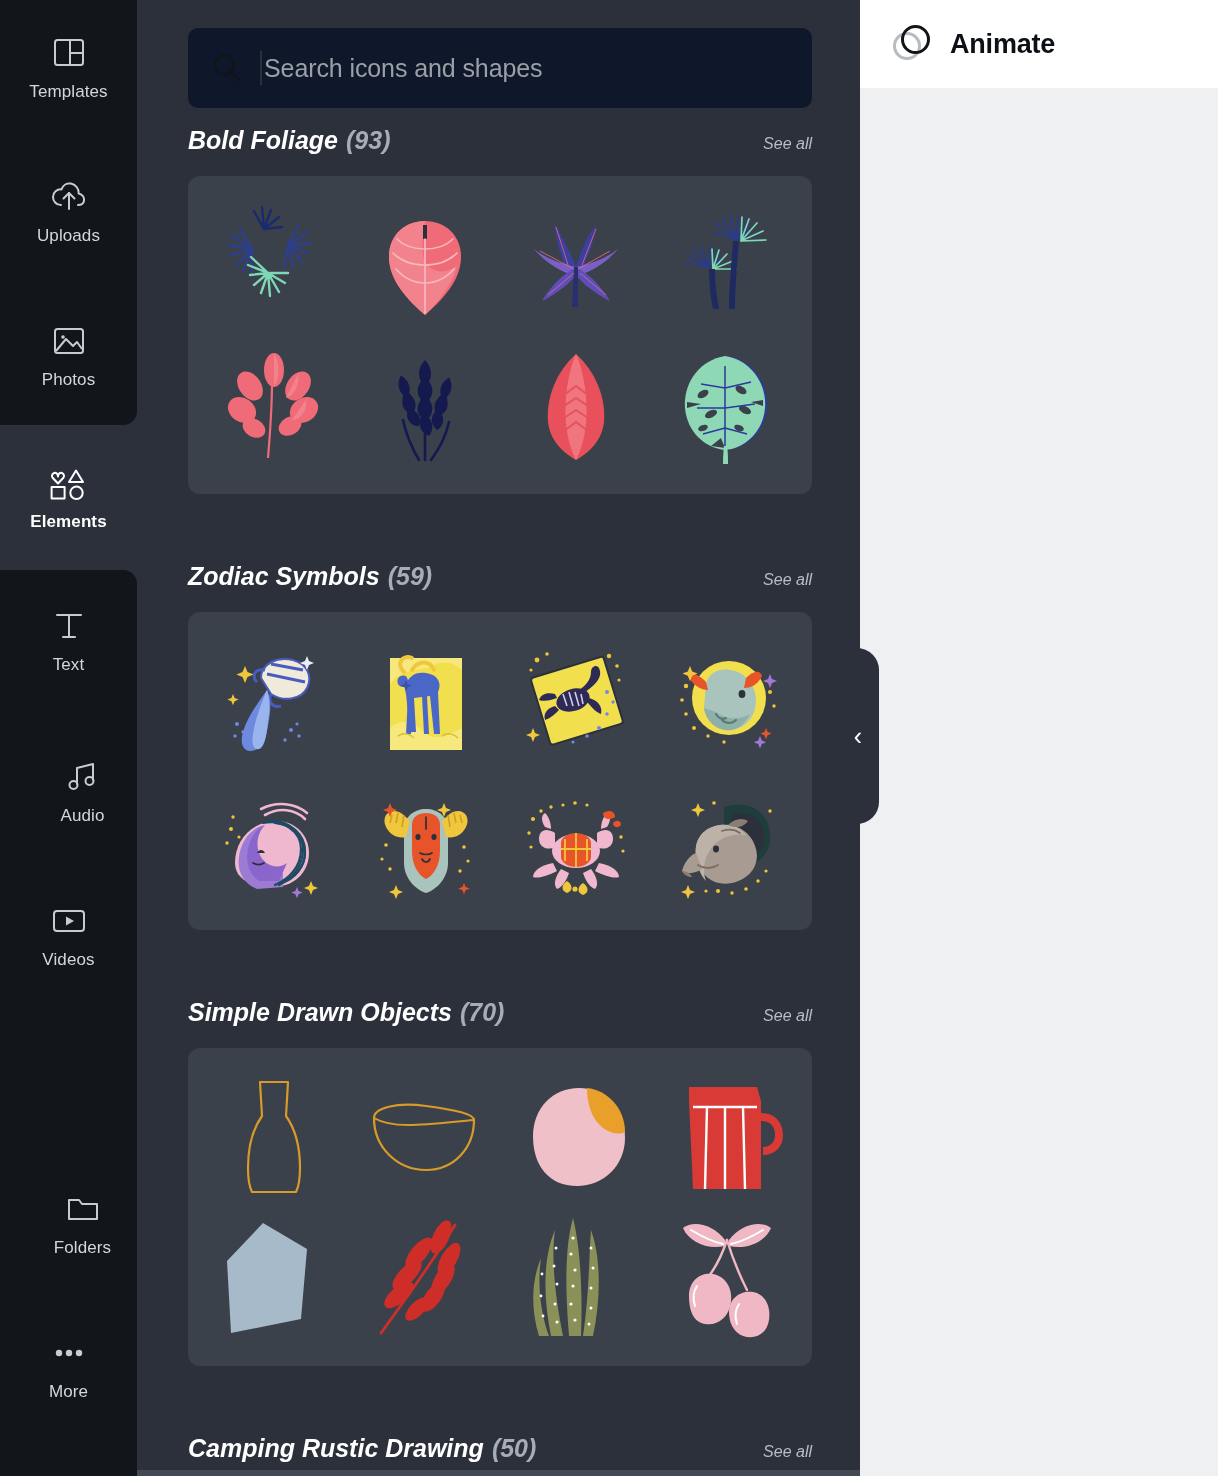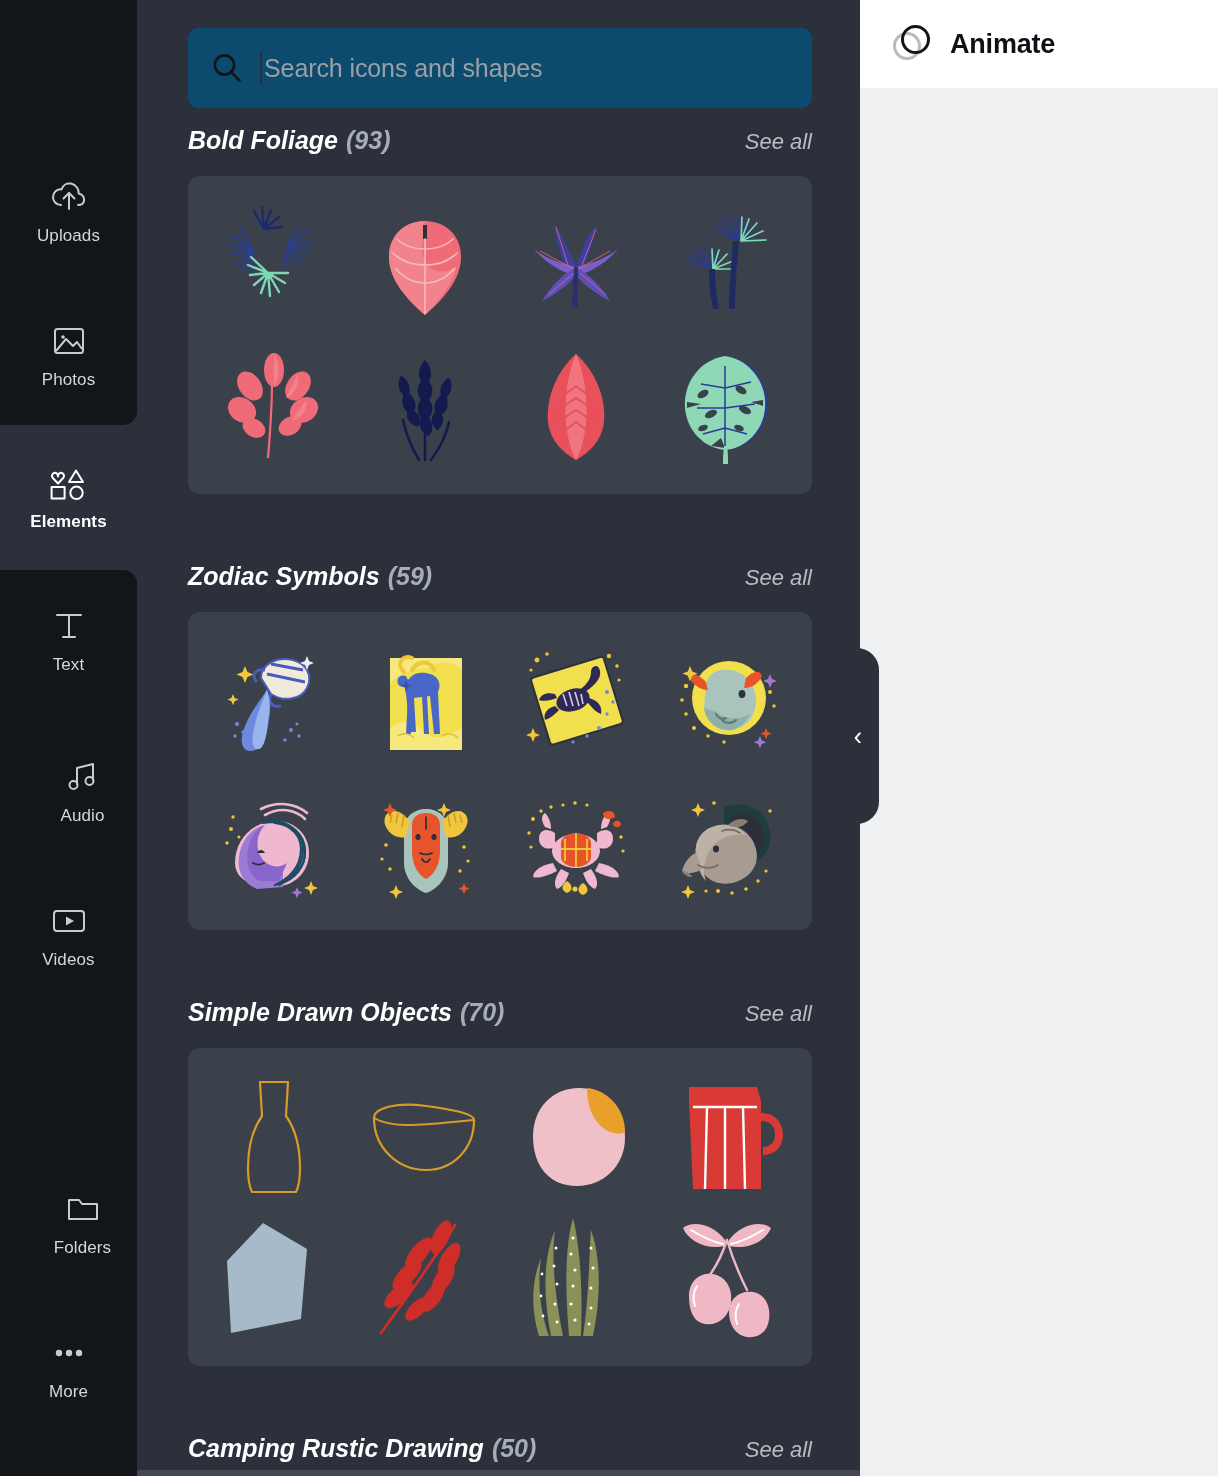--- a/index.html
+++ b/index.html
@@ -76,21 +76,21 @@
     display:flex; align-items:center; justify-content:center;
     cursor:pointer; z-index:6;
   }
   .collapse-tab .chev {
     color:#ffffff; font-size:25px; line-height:1; font-weight:400;
     margin-left:-4px;
   }
 
   .search-wrap {
     position:absolute; left:51px; top:28px; width:624px; height:80px;
-    background:#0c4a6e; border-radius:10px;
+    background:#0f172a; border-radius:10px;
     display:flex; align-items:center; padding:0 22px; gap:16px;
   }
   .search-icon { width:34px; height:34px; flex:0 0 auto; color:#111418; }
   .search-field {
     position:relative; flex:1; height:46px; display:flex; align-items:center;
   }
   .caret {
     width:2px; height:34px; background:#2b303a; margin-right:2px; flex:0 0 auto;
   }
   .search-placeholder {
@@ -99,21 +99,21 @@
 
   .scroller { position:absolute; left:0; top:0; width:723px; height:1476px; }
 
   .section { position:absolute; left:51px; width:624px;font-style:italic; }
   .sec-head {
     display:flex; align-items:baseline; justify-content:space-between;
     height:36px; margin-bottom:14px;
   }
   .sec-title { font-size:25px; font-weight:700; color:#ffffff; white-space:nowrap; }
   .sec-count { font-size:25px; font-weight:700; color:#a7adb6; margin-left:8px; }
-  .see-all { font-size:22px; color:#b9bec5; cursor:pointer; white-space:nowrap; }
+  .see-all { font-size:16px; color:#b9bec5; cursor:pointer; white-space:nowrap; }
 
   .grid-card {
     width:624px; background:#3b414a; border-radius:12px;
     display:grid; grid-template-columns:repeat(4,1fr);
     padding:18px 10px; gap:0;
   }
   .cell {
     height:141px; display:flex; align-items:center; justify-content:center;
     cursor:pointer;
   }
@@ -748,20 +748,30 @@
   <div class="bottom-strip"></div>
 
   <div class="collapse-tab">
     <span class="chev">‹</span>
   </div>
 
   <div class="rail">
     <div class="rail-block b1"></div>
     <div class="rail-block b2"></div>
 
+    <div class="rail-item" style="top:8px;">
+      <span class="glyph">
+        <svg viewBox="0 0 34 34" width="34" height="34" fill="none" stroke="currentColor" stroke-width="2">
+          <rect x="3" y="4" width="28" height="25" rx="2.5"></rect>
+          <line x1="18" y1="4" x2="18" y2="29"></line>
+          <line x1="18" y1="17" x2="31" y2="17"></line>
+        </svg>
+      </span>
+      <span class="rlabel">Templates</span>
+    </div>
 
     <div class="rail-item" style="top:152px;">
       <span class="glyph">
         <svg viewBox="0 0 36 30" width="36" height="30" fill="none" stroke="currentColor" stroke-width="2" stroke-linecap="round" stroke-linejoin="round">
           <path d="M10 23 C5 23 2 19 2 15 C2 10.5 6 7 10.5 7.4 C12 3 16 0.8 20 1.6 C25 2.6 28 7 27.6 11.5
                    C31 12 33.5 15 33 18.6 C32.6 21.5 30 23 27 23"></path>
           <line x1="18" y1="27" x2="18" y2="11"></line>
           <polyline points="12.5,16.5 18,11 23.5,16.5"></polyline>
         </svg>
       </span>

